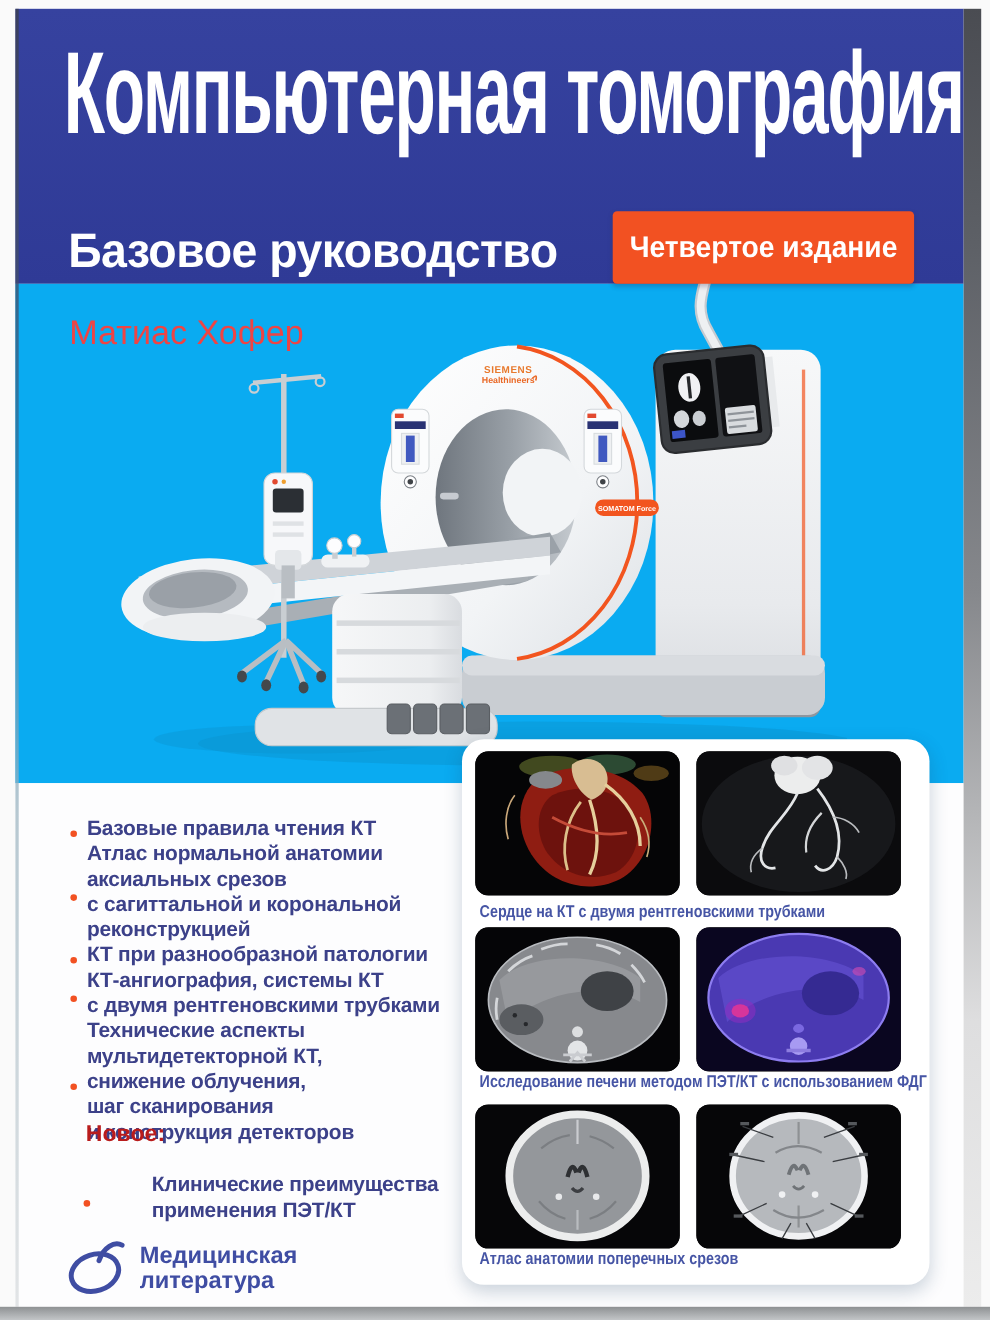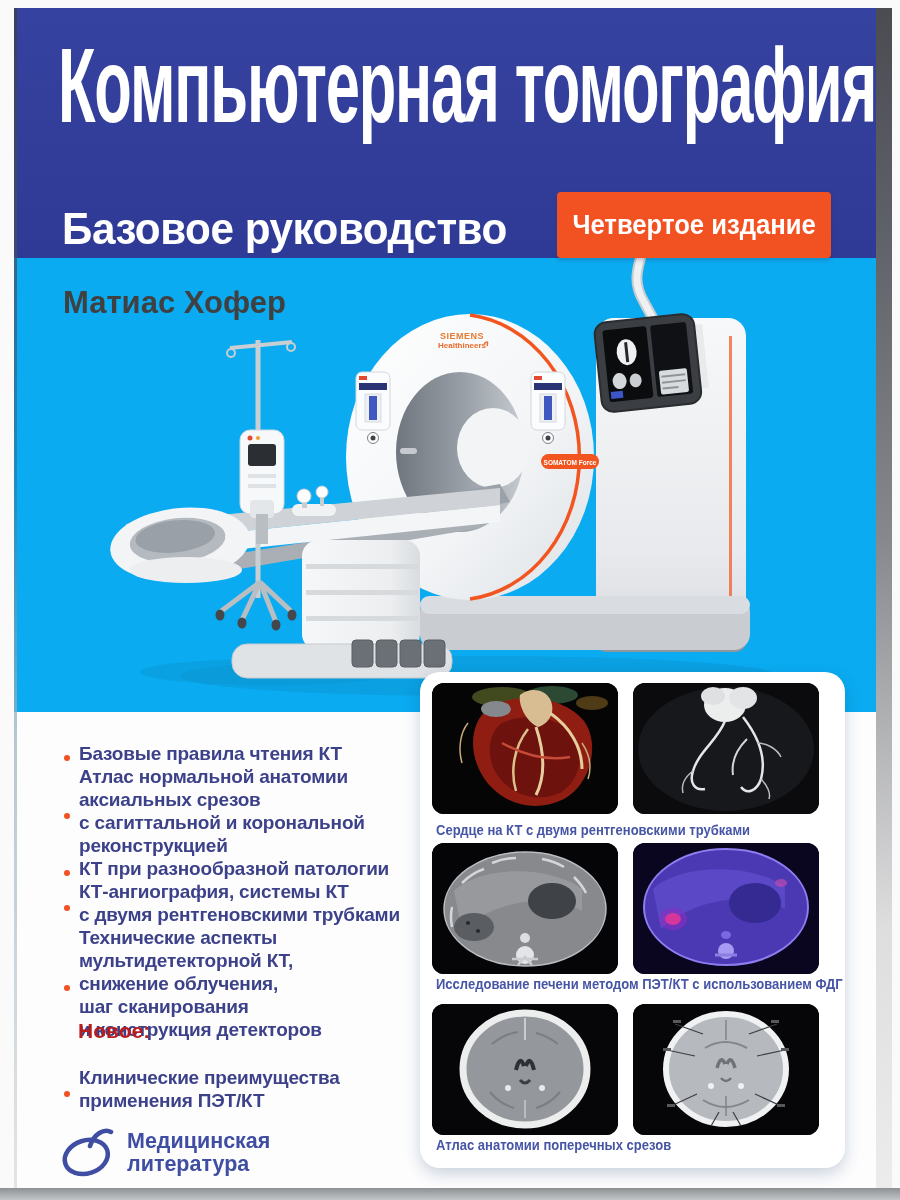--- a/index.html
+++ b/index.html
@@ -15,31 +15,31 @@
       font-weight:bold;line-height:1.0;letter-spacing:-2px;white-space:nowrap;
       transform:scaleX(0.58);transform-origin:left top;}
   .subtitle{position:absolute;left:48px;top:196px;color:#ffffff;font-size:44px;
       font-weight:bold;letter-spacing:-0.5px;white-space:nowrap;
       transform:scaleX(0.96);transform-origin:left top;}
   .badge{position:absolute;left:543px;top:184px;width:274px;height:66px;border-radius:4px;
       background:#f25122;display:flex;align-items:center;justify-content:center;z-index:6;
       box-shadow:0 2px 4px rgba(40,40,80,.25);}
   .badge span{color:#ffffff;font-size:27px;font-weight:bold;white-space:nowrap;
       transform:scaleX(0.95);}
-  .author{position:absolute;left:49px;top:277px;color:#404040;font-size:31px;
-      font-weight:bold;z-index:3;}
+  .author{position:absolute;left:49px;top:277px;color:#ef4444;font-size:31px;
+      font-weight:normal;z-index:3;}
   .scanner-svg{position:absolute;left:66px;top:244px;width:690px;height:460px;z-index:2;}
   .pre{white-space:pre-line;}
   .hl-list{position:absolute;left:50px;top:734px;width:360px;z-index:3;}
   .li{display:flex;align-items:center;}
   .dot{flex:none;width:6px;height:6px;border-radius:50%;background:#f25122;margin:9px 9px 0 0;}
   .litext{font-size:19px;line-height:23px;font-weight:bold;color:#3c4189;letter-spacing:-0.2px;}
   .new-heading{position:absolute;left:64px;top:1011px;color:#b91c1c;font-size:21px;
       font-weight:bold;z-index:3;}
-  .new-item{position:absolute;left:50px;top:1058px;z-index:3;}
+  .new-item{position:absolute;left:62px;top:1058px;z-index:3;gap:47px;}
   .publisher{position:absolute;left:46px;top:1116px;display:flex;align-items:flex-start;z-index:3;}
   .pub-logo{width:54px;height:56px;margin-right:13px;}
   .pub-name{color:#3f4da3;font-size:21.5px;line-height:23px;font-weight:bold;padding-top:6px;}
   .card{position:absolute;left:406px;top:664px;width:413px;height:496px;background:#ffffff;
       border-radius:20px;box-shadow:0 6px 16px rgba(25,60,95,.22);z-index:5;padding-left:12px;}
   .ct-img{position:absolute;width:186px;height:131px;border-radius:12px;overflow:hidden;
       background:#000;}
   .ct-img svg{display:block;}
   .imgL{left:12px;} .imgR{left:213px;}
   .r1{top:11px;} .r2{top:171px;} .r3{top:332px;}

